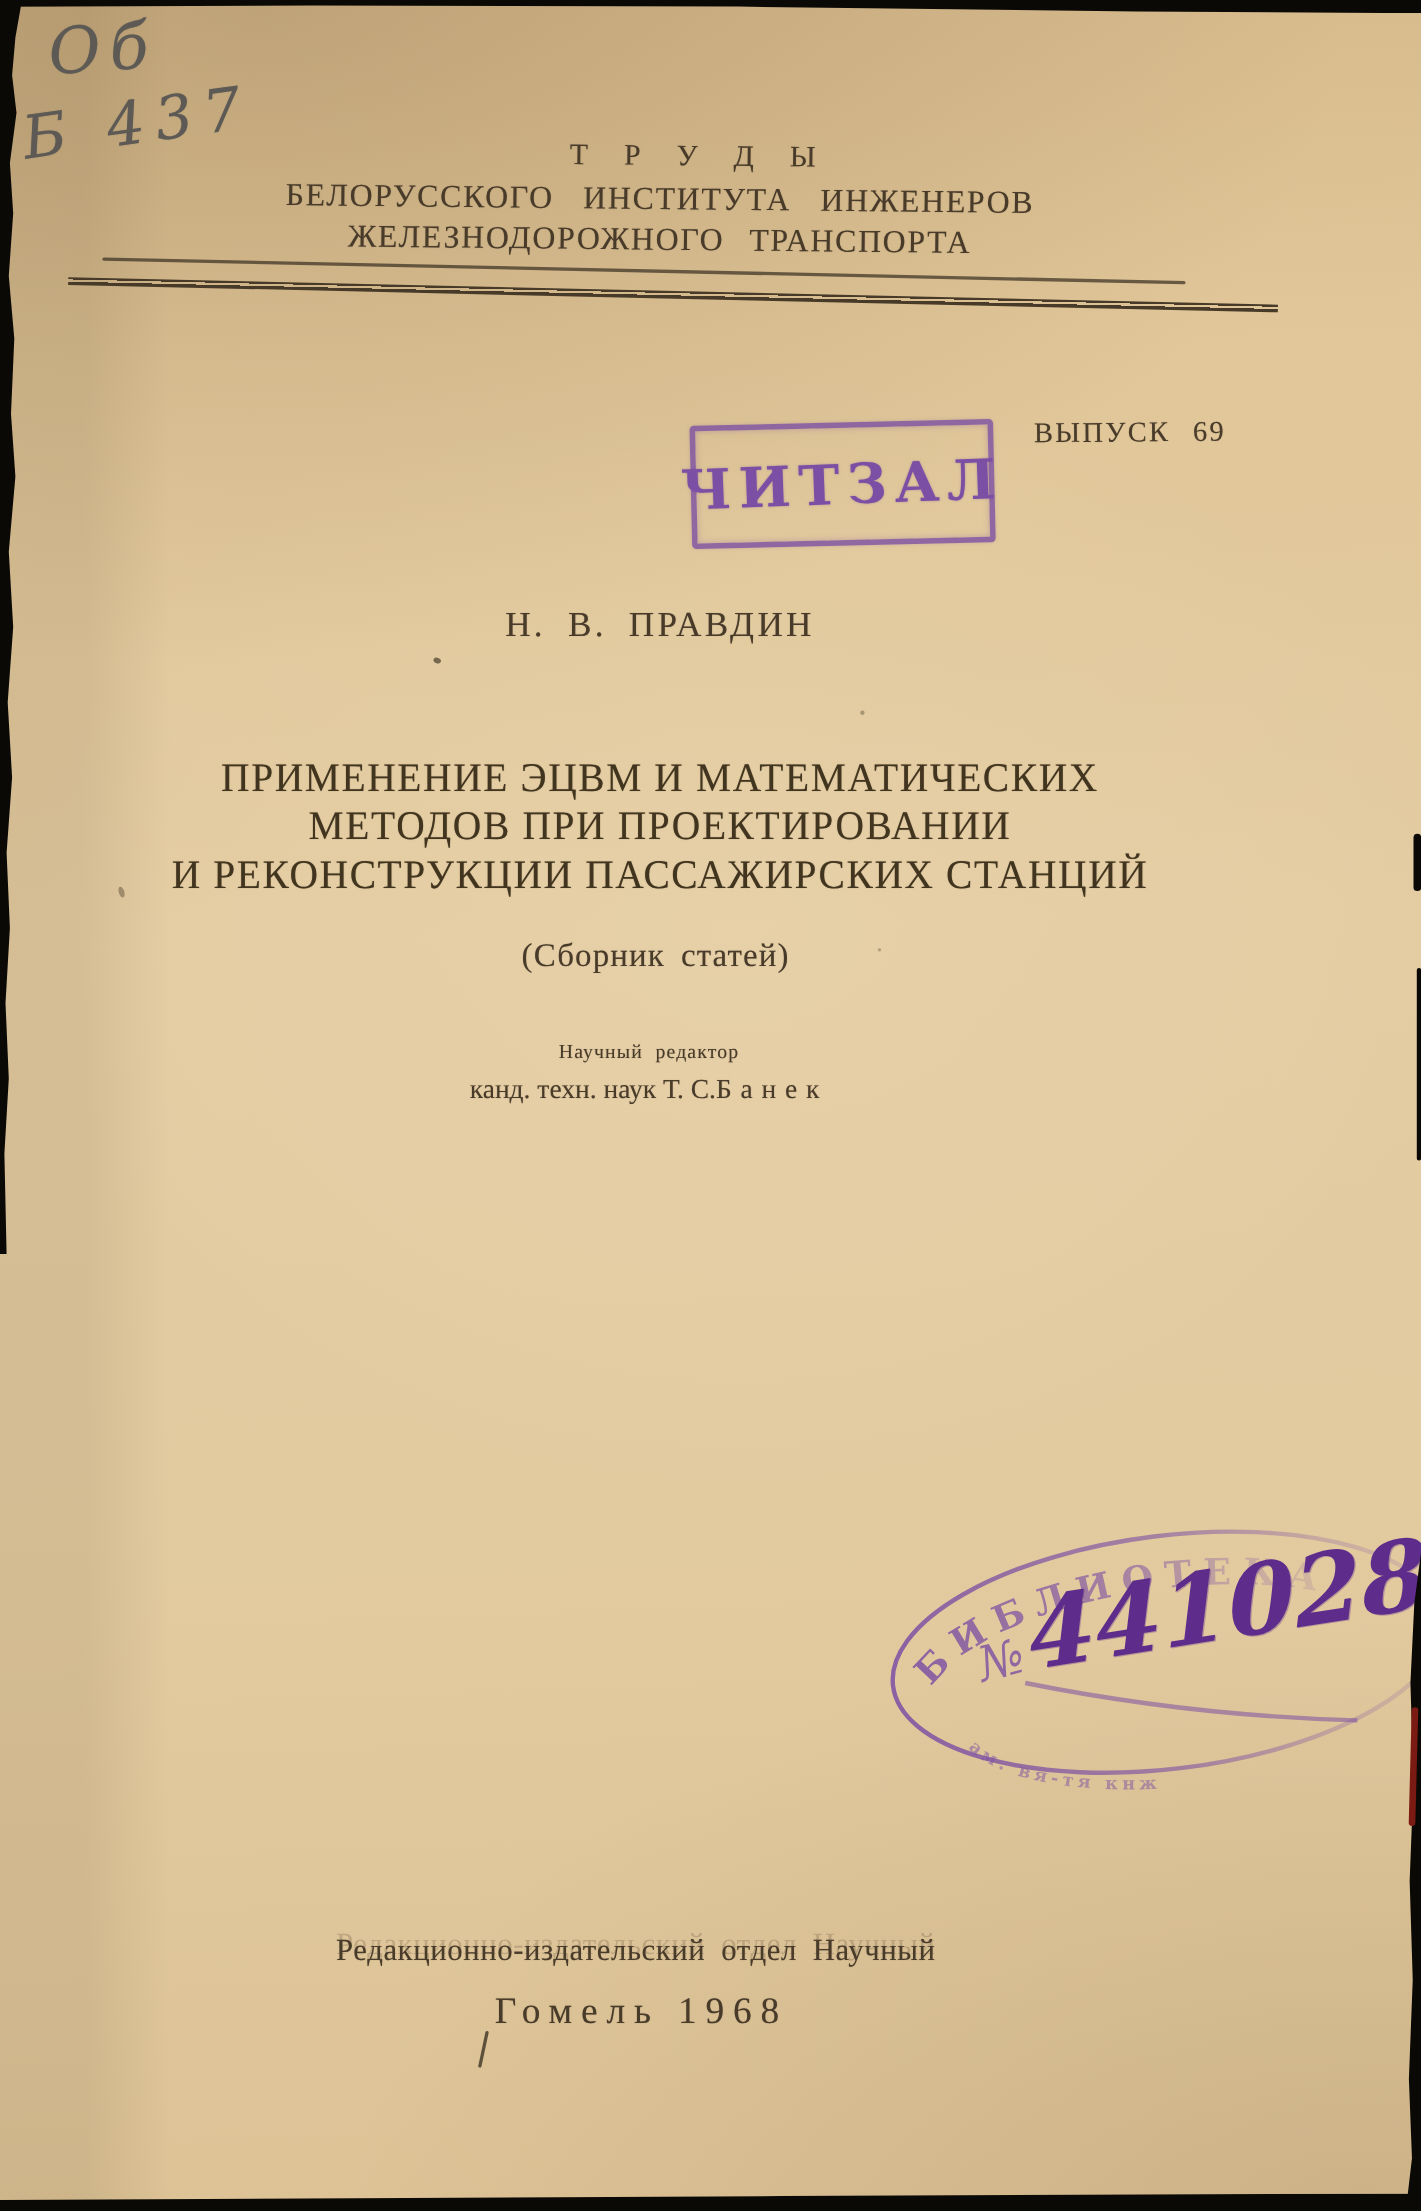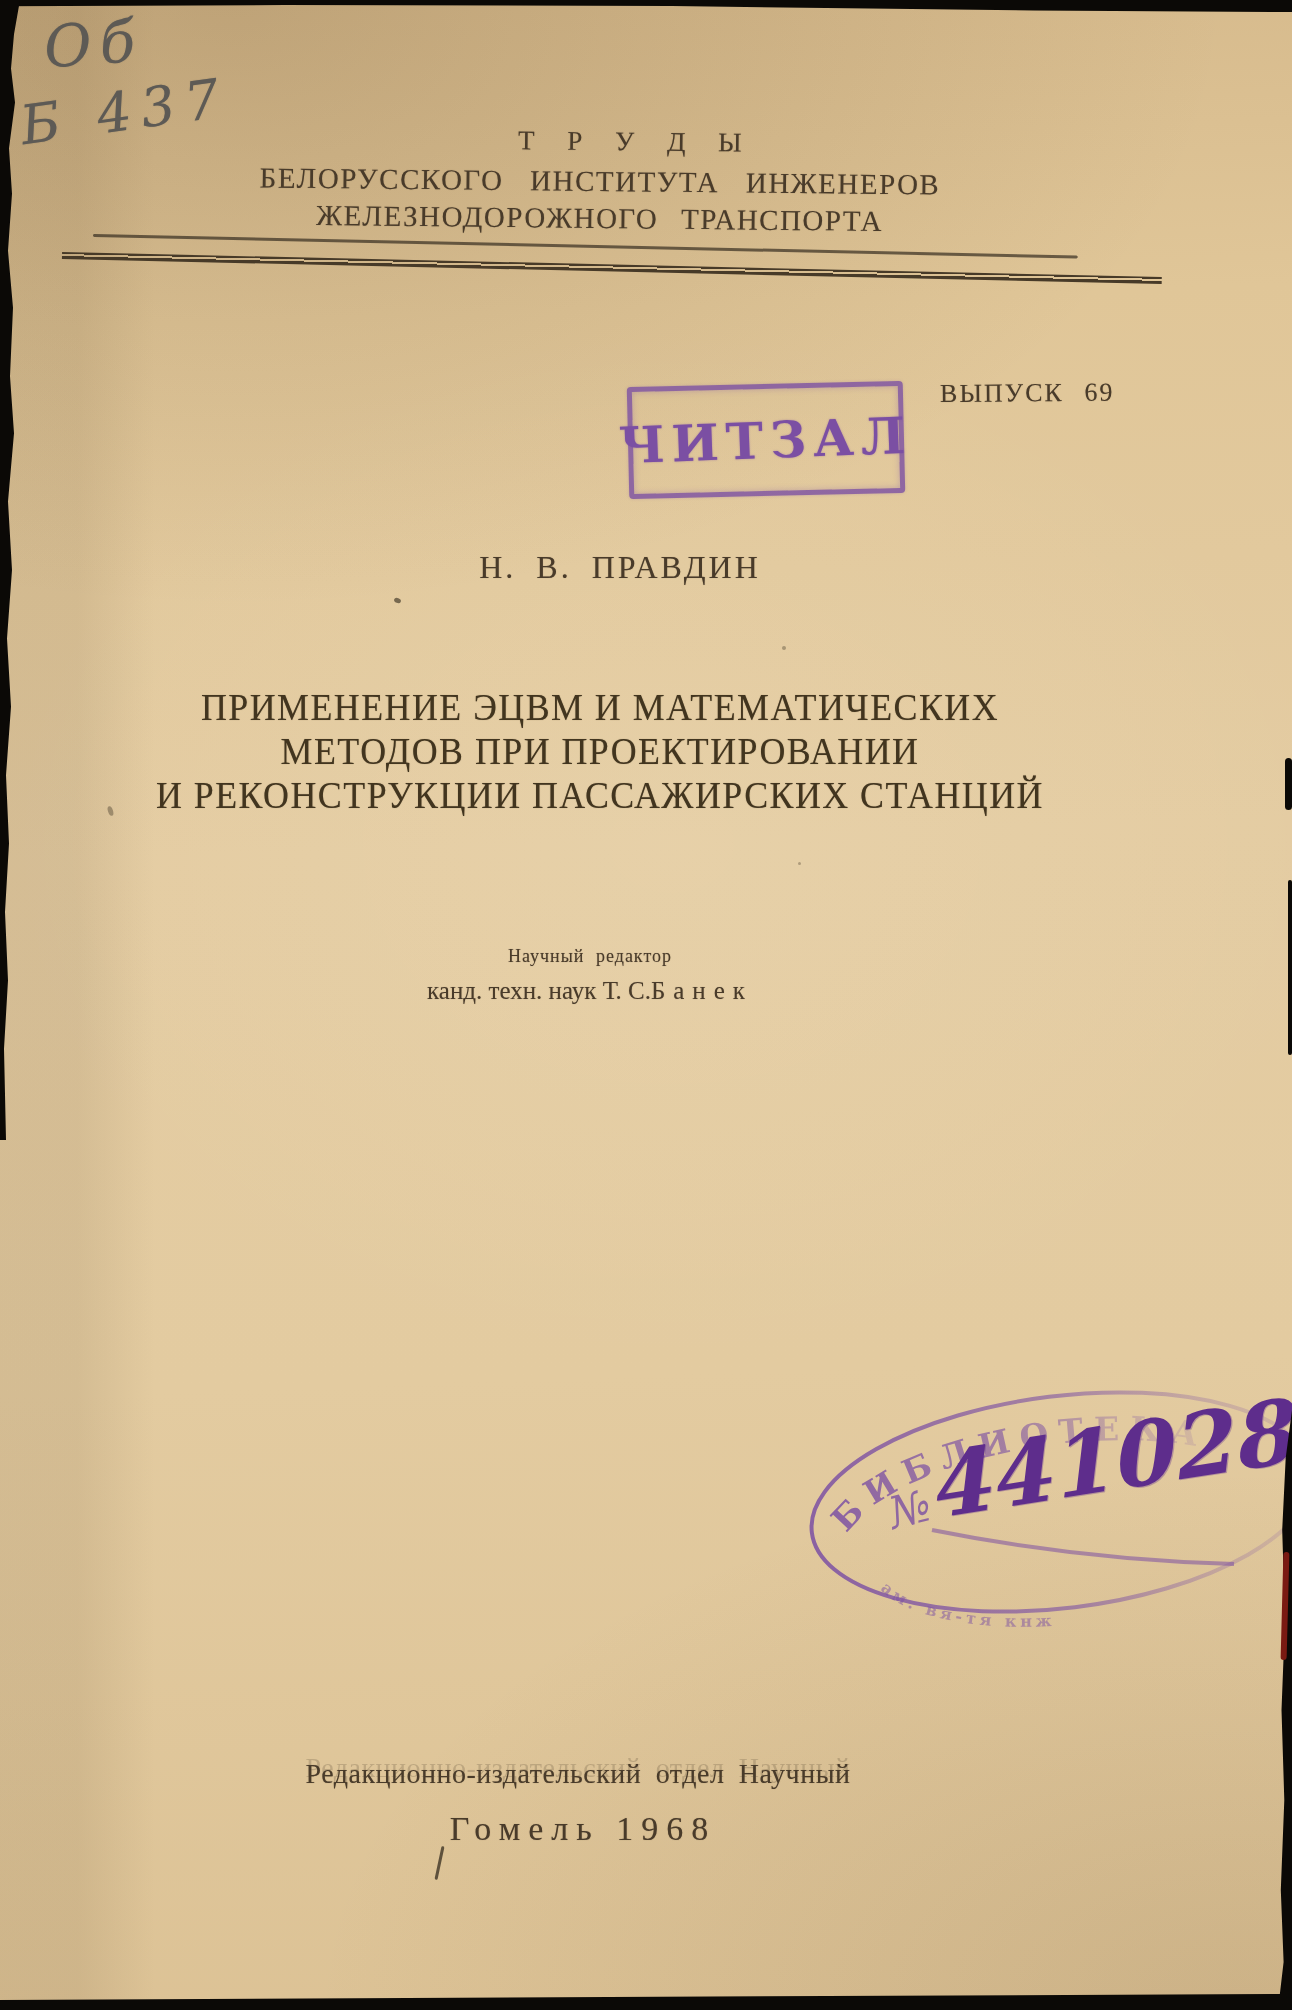--- a/index.html
+++ b/index.html
@@ -33,21 +33,21 @@
          background:linear-gradient(#473a28 0 2px, rgba(71,58,40,0) 2px 4px, #473a28 4px 7px);}
   
   #issue{left:940px;top:378px;width:250px;font-size:26px;letter-spacing:2px;word-spacing:12px;
          transform:rotate(-.5deg);}
   #chitzal{left:628px;top:384px;width:266px;height:102px;border:5px solid rgba(123,79,163,.8);
            border-radius:4px;transform:rotate(-1.3deg);display:flex;align-items:center;justify-content:center;
            box-shadow:inset 0 0 6px rgba(123,79,163,.35), 0 0 3px rgba(123,79,163,.25);}
   #chitzal span{font-family:"DejaVu Serif", serif;font-weight:bold;font-size:50px;letter-spacing:7px;
            color:var(--stamp-purple);transform:rotate(-.8deg);text-shadow:0 0 2px rgba(123,79,163,.55);}
   
-  #author{left:20px;top:549px;width:1200px;font-size:32px;letter-spacing:3px;word-spacing:9px;}
+  #author{left:0;top:549px;width:1200px;font-size:32px;letter-spacing:3px;word-spacing:9px;}
   #title{left:0;top:686px;width:1200px;line-height:44px;font-size:37px;letter-spacing:1.5px;
          transform:scaleX(.97);color:#42351f;text-shadow:0 0 1px rgba(66,53,31,.45);}
   #subtitle{left:0;top:852px;width:1192px;font-size:30px;letter-spacing:1px;word-spacing:6px;}
   #editor1{left:0;top:946px;width:1180px;font-size:18px;letter-spacing:1px;word-spacing:6px;}
   #editor2{left:0;top:977px;width:1180px;font-size:25px;display:flex;justify-content:center;gap:0;}
   #editor2 .sp{letter-spacing:8px;}
   
   #libstamp{left:772px;top:1352px;}
   #libnum{left:933px;top:1406px;font-family:"DejaVu Serif", serif;font-weight:bold;font-style:italic;
           font-size:88px;color:#5e2d8c;transform:rotate(-9deg) skewX(-5deg);
@@ -105,20 +105,21 @@
   </div>
 
   <div id="author" class="abs ctr ink">Н. В. ПРАВДИН</div>
 
   <div id="title" class="abs ctr">
     <div>ПРИМЕНЕНИЕ ЭЦВМ И МАТЕМАТИЧЕСКИХ</div>
     <div>МЕТОДОВ ПРИ ПРОЕКТИРОВАНИИ</div>
     <div>И РЕКОНСТРУКЦИИ ПАССАЖИРСКИХ СТАНЦИЙ</div>
   </div>
 
+  <div id="subtitle" class="abs ctr ink">(Сборник статей)</div>
 
   <div id="editor1" class="abs ctr ink">Научный редактор</div>
   <div id="editor2" class="abs ink">
     <span>канд. техн. наук Т. С.</span>
     <span class="sp">Банек</span>
   </div>
 
   <svg id="libstamp" class="abs" width="540" height="310" viewBox="0 0 540 310">
     <defs>
       <linearGradient id="fadeInk" x1="0" y1="0" x2="1" y2="0">

